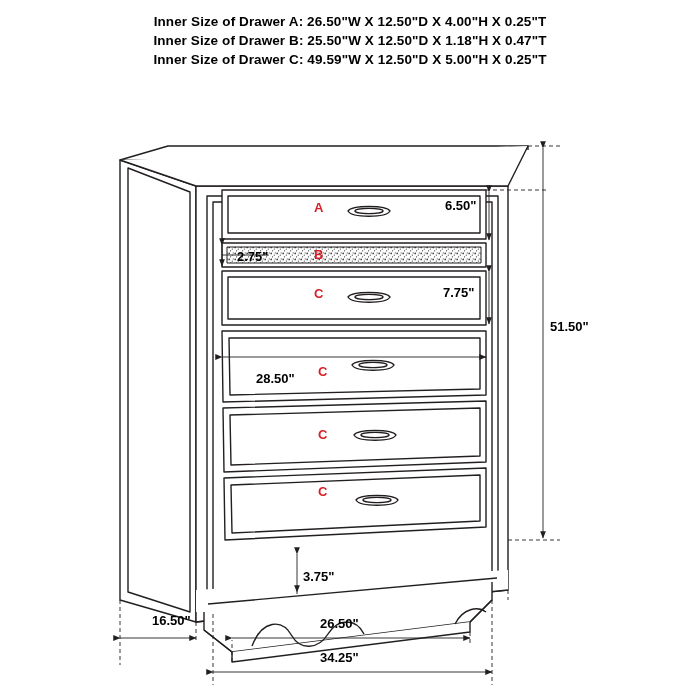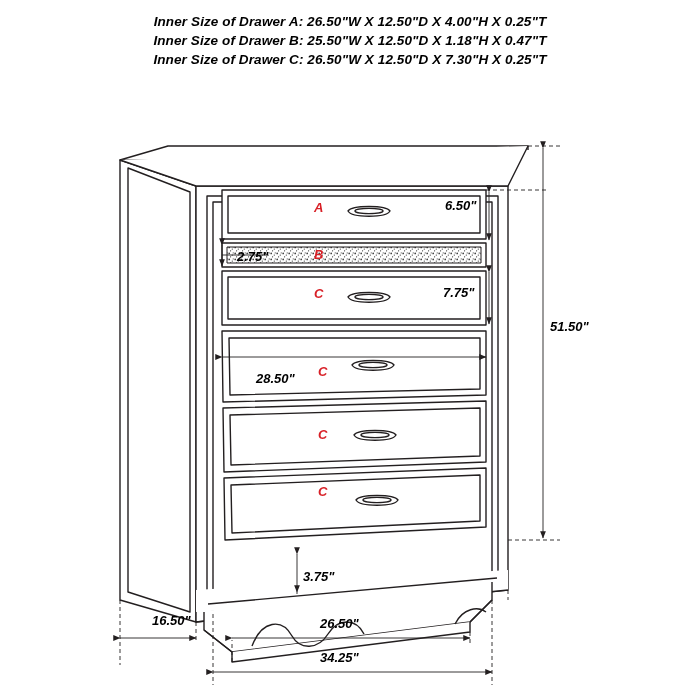--- a/index.html
+++ b/index.html
@@ -12,21 +12,20 @@
     height: 700px;
     font-family: "Liberation Sans", sans-serif;
     color: #000000;
     overflow: hidden;
     position: relative;
   }
   #stage {
     position: relative;
     width: 700px;
     height: 545px;
-    font-style: italic;
   }
   .spec-block {
     position: absolute;
     left: 0;
     top: 12px;
     width: 700px;
     text-align: center;
   }
   .spec-line {
     font-size: 13.5px;
@@ -56,21 +55,21 @@
   }
 </style>
 </head>
 <body>
 
 <div id="stage">
 
   <div class="spec-block">
     <div class="spec-line">Inner Size of Drawer A: 26.50"W X 12.50"D X 4.00"H X 0.25"T</div>
     <div class="spec-line">Inner Size of Drawer B: 25.50"W X 12.50"D X 1.18"H X 0.47"T</div>
-    <div class="spec-line">Inner Size of Drawer C: 26.50"W X 12.50"D X 7.30"H X 0.25"T</div>
+    <div class="spec-line">Inner Size of Drawer C: 49.59"W X 12.50"D X 5.00"H X 0.25"T</div>
   </div>
 
   <svg class="diagram" width="700" height="700" viewBox="0 0 700 700">
     <defs>
       <pattern id="glitterPat" width="6" height="6" patternUnits="userSpaceOnUse">
         <rect width="6" height="6" fill="#ffffff"></rect>
         <circle cx="1.2" cy="1.4" r="0.85" fill="#3a3a3a"></circle>
         <circle cx="4.3" cy="3.1" r="0.7" fill="#4a4a4a"></circle>
         <circle cx="2.6" cy="4.8" r="0.6" fill="#2e2e2e"></circle>
         <circle cx="5.2" cy="0.9" r="0.55" fill="#555555"></circle>

